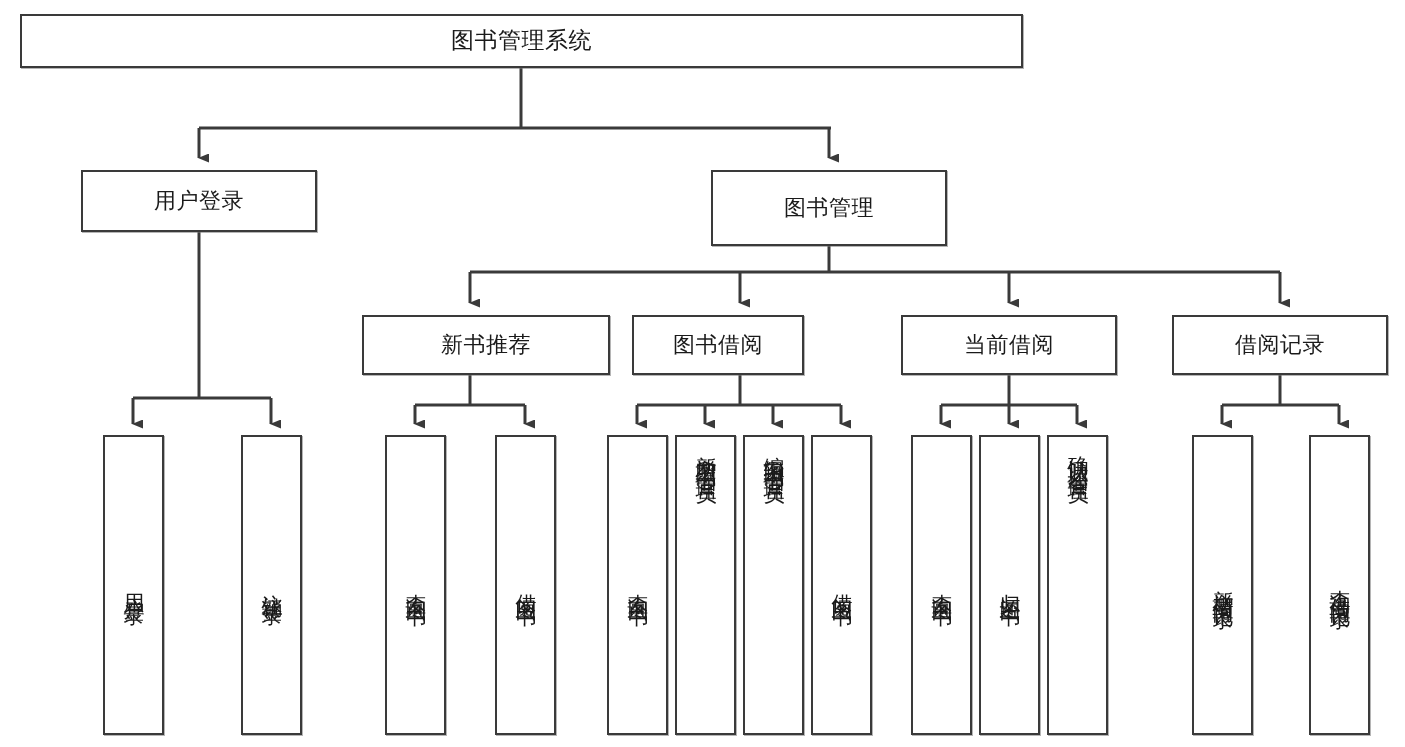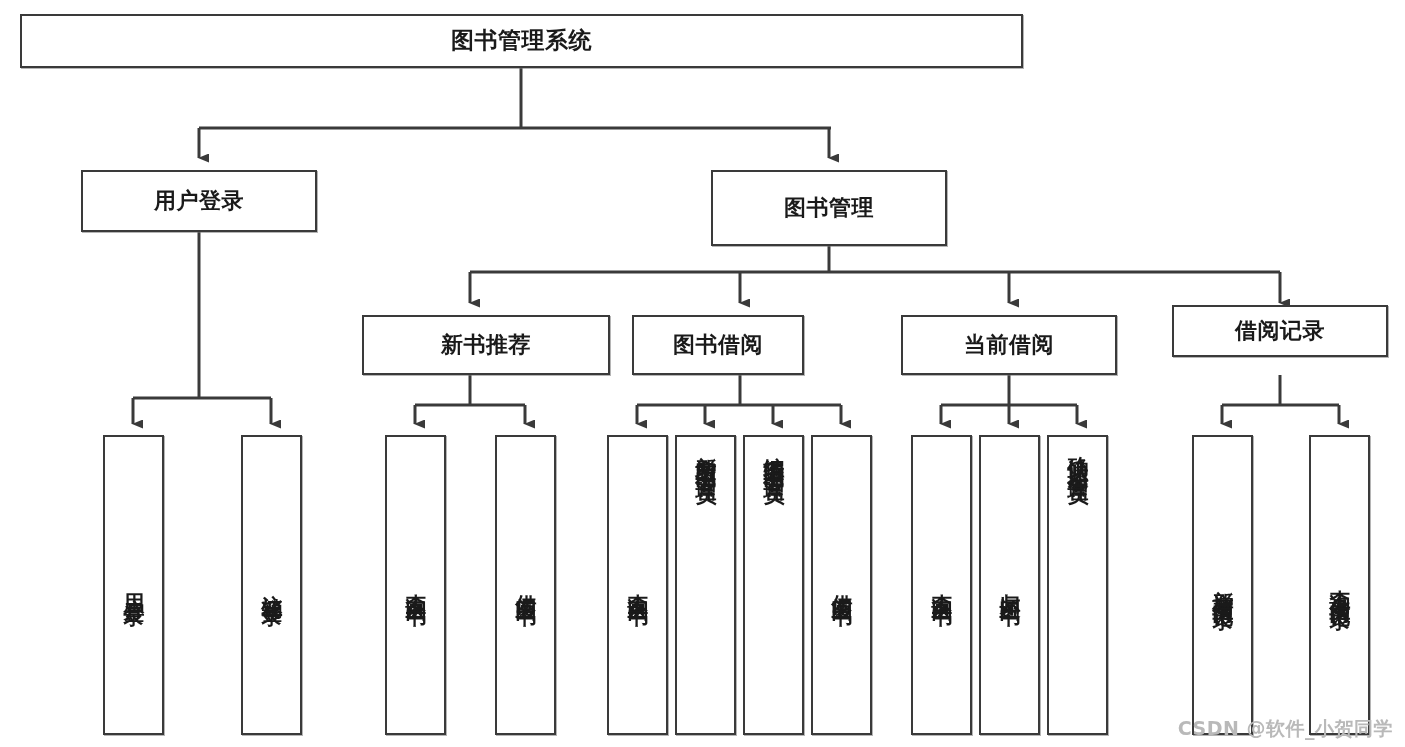--- a/index.html
+++ b/index.html
@@ -10,21 +10,20 @@
   }
   body {
     font-family: "DejaVu Sans", "Liberation Sans", sans-serif;
   }
   #diagram-root {
     position: relative;
     width: 1405px;
     height: 747px;
     background: #ffffff;
     overflow: hidden;
-    font-weight: bold;
   }
   #edge-layer {
     position: absolute;
     left: 0;
     top: 0;
     width: 1405px;
     height: 747px;
     pointer-events: none;
   }
   .node {
@@ -145,21 +144,21 @@
 
   <div class="node node-h" style="left:362px; top:315px; width:248px; height:60px;">
     <span class="node-label">新书推荐</span>
   </div>
   <div class="node node-h" style="left:632px; top:315px; width:172px; height:60px;">
     <span class="node-label">图书借阅</span>
   </div>
   <div class="node node-h" style="left:901px; top:315px; width:216px; height:60px;">
     <span class="node-label">当前借阅</span>
   </div>
-  <div class="node node-h" style="left:1172px; top:305px; width:216px; height:52px;">
+  <div class="node node-h" style="left:1172px; top:315px; width:216px; height:60px;">
     <span class="node-label">借阅记录</span>
   </div>
 
   <div class="node node-v align-mid" style="left:103px; top:435px; width:61px; height:300px;">
     <span class="node-label">用户登录</span>
   </div>
   <div class="node node-v align-mid" style="left:241px; top:435px; width:61px; height:300px;">
     <span class="node-label">注销登录</span>
   </div>
 
@@ -193,15 +192,14 @@
     <span class="node-label">确认归还（管理员）</span>
   </div>
 
   <div class="node node-v align-mid" style="left:1192px; top:435px; width:61px; height:300px;">
     <span class="node-label">新增借阅记录</span>
   </div>
   <div class="node node-v align-mid" style="left:1309px; top:435px; width:61px; height:300px;">
     <span class="node-label">查询借阅记录</span>
   </div>
 
-  <div id="watermark">CSDN @软件_小贺同学</div>
 
 </div>
 
 </body></html>

